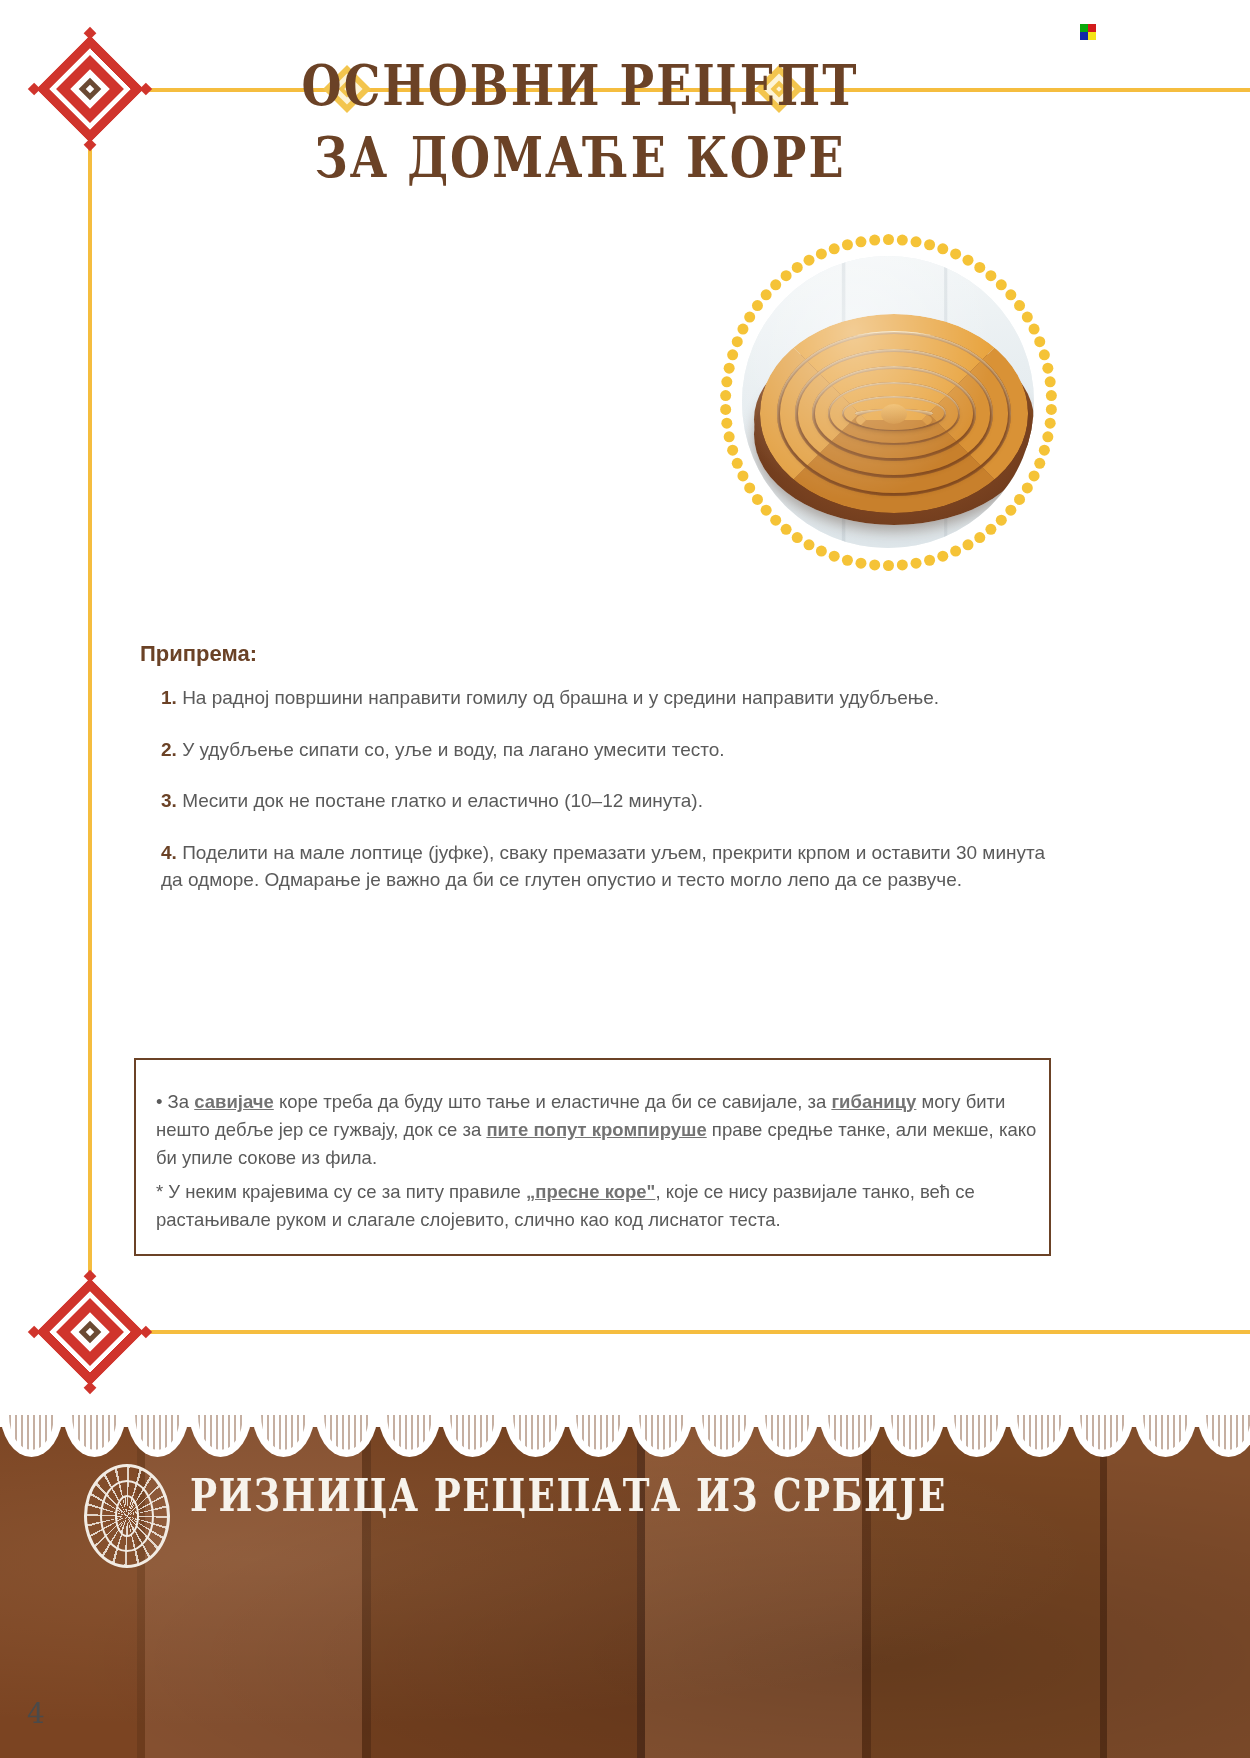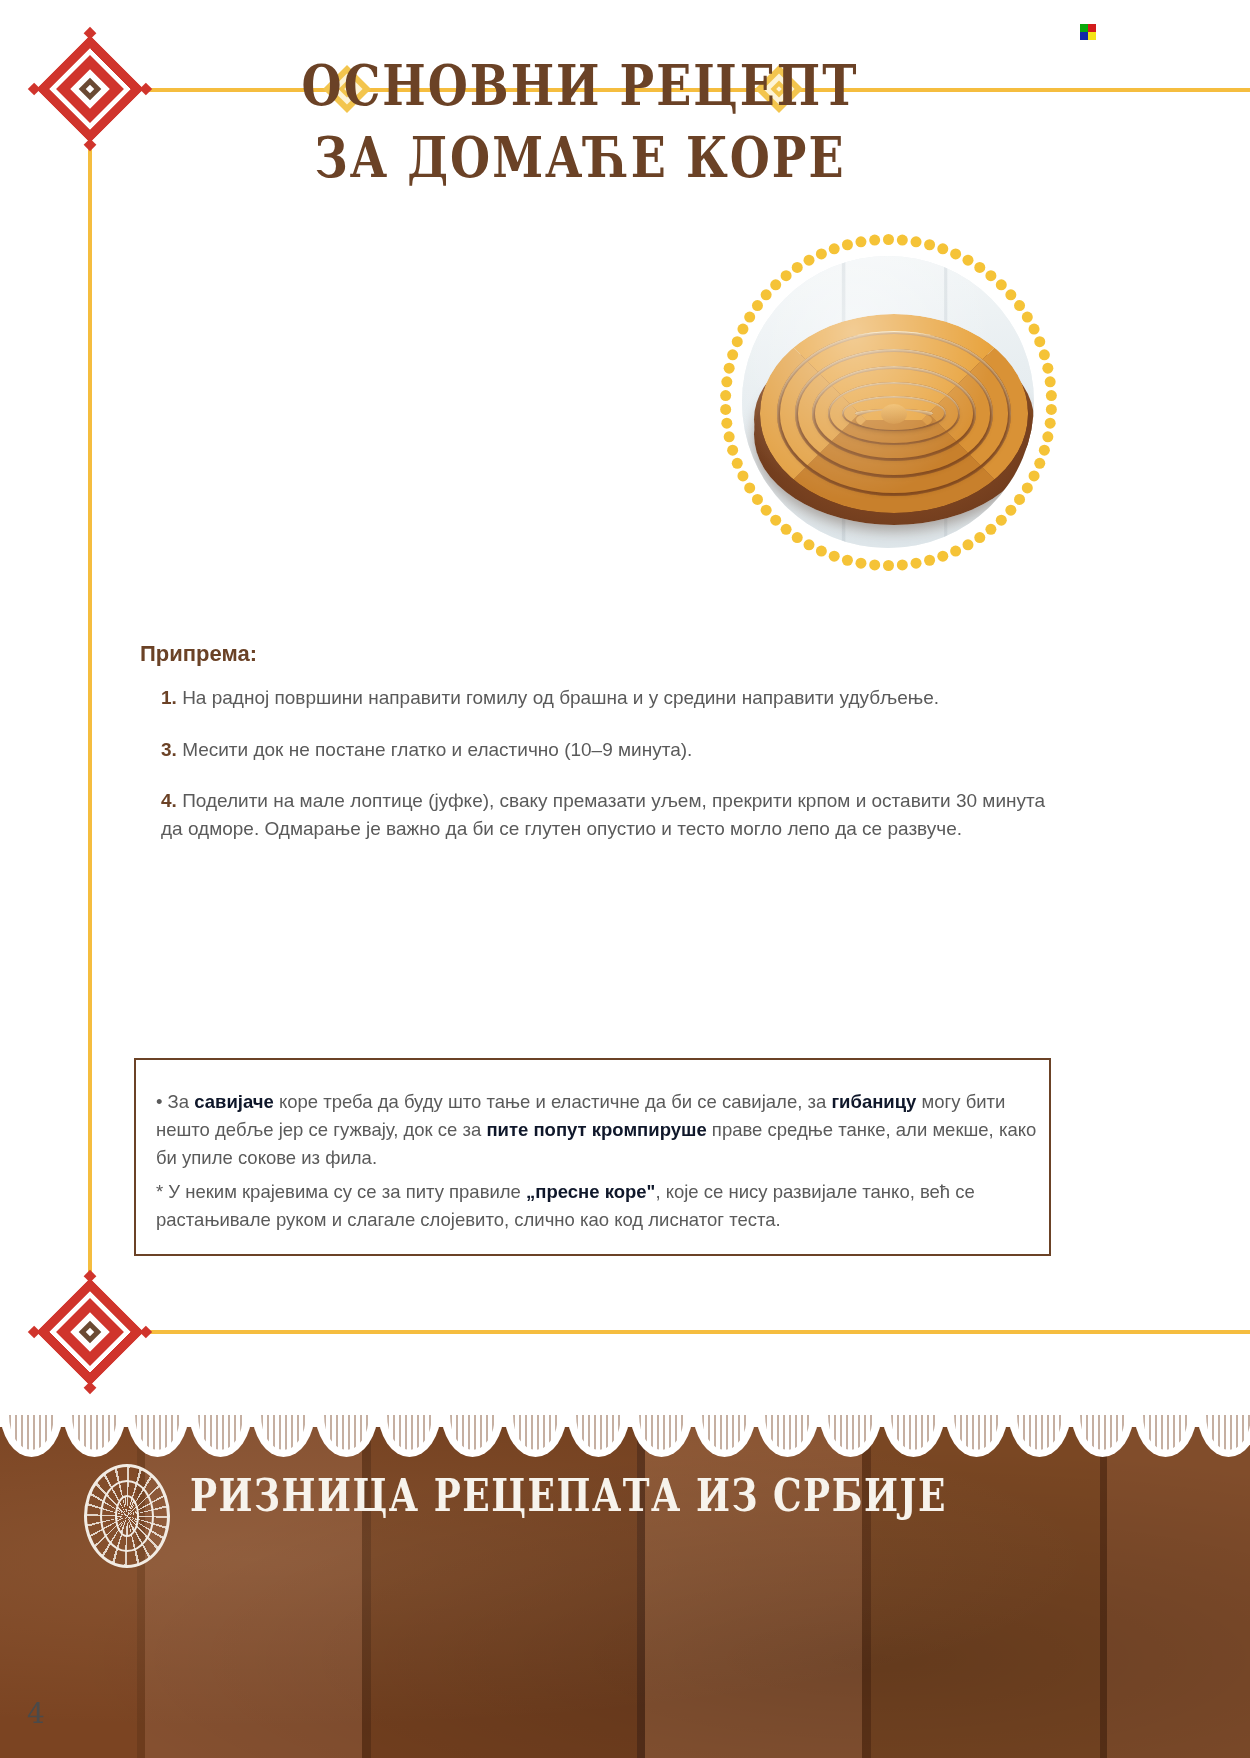--- a/index.html
+++ b/index.html
@@ -238,21 +238,21 @@
   .notes-box {
     position:absolute; left:134px; top:1058px;
     width:917px; height:198px;
     border:2px solid #6b4226;
     background:#fff;
   }
   .note {
     position:absolute; left:20px; width:884px;
     font-size:18.5px; line-height:1.5; color:#5a5a5a;
   }
-  .note b { color:#0f172a; font-weight:700; }
+  .note b { color:#737373; font-weight:700;text-decoration:underline; }
   .note-1 { top:28px; }
   .note-2 { top:118px; }
 
   
   .footer {
     position:absolute; left:0; top:1391px;
     width:1250px; height:367px;
     overflow:hidden;
   }
   .footer-wood {
@@ -486,22 +486,26 @@
     </div>
   </div>
 
   <div class="prep-title">Припрема:</div>
   <div class="steps">
     <p class="step">
       <b>1.</b>
       <span>На радној површини направити гомилу од брашна и у средини направити удубљење.</span>
     </p>
     <p class="step">
+      <b>2.</b>
+      <span>У удубљење сипати со, уље и воду, па лагано умесити тесто.</span>
+    </p>
+    <p class="step">
       <b>3.</b>
-      <span>Месити док не постане глатко и еластично (10–9 минута).</span>
+      <span>Месити док не постане глатко и еластично (10–12 минута).</span>
     </p>
     <p class="step">
       <b>4.</b>
       <span>Поделити на мале лоптице (јуфке), сваку премазати уљем, прекрити крпом и оставити 30 минута да одморе. Одмарање је важно да би се глутен опустио и тесто могло лепо да се развуче.</span>
     </p>
   </div>
 
   <div class="notes-box">
     <p class="note note-1">
       <span>•</span><span> За </span><b>савијаче</b><span> коре треба да буду што тање и еластичне да би се савијале, за </span><b>гибаницу</b><span> могу бити нешто дебље јер се гужвају, док се за </span><b>пите попут кромпируше</b><span> праве средње танке, али мекше, како би упиле сокове из фила.</span>

